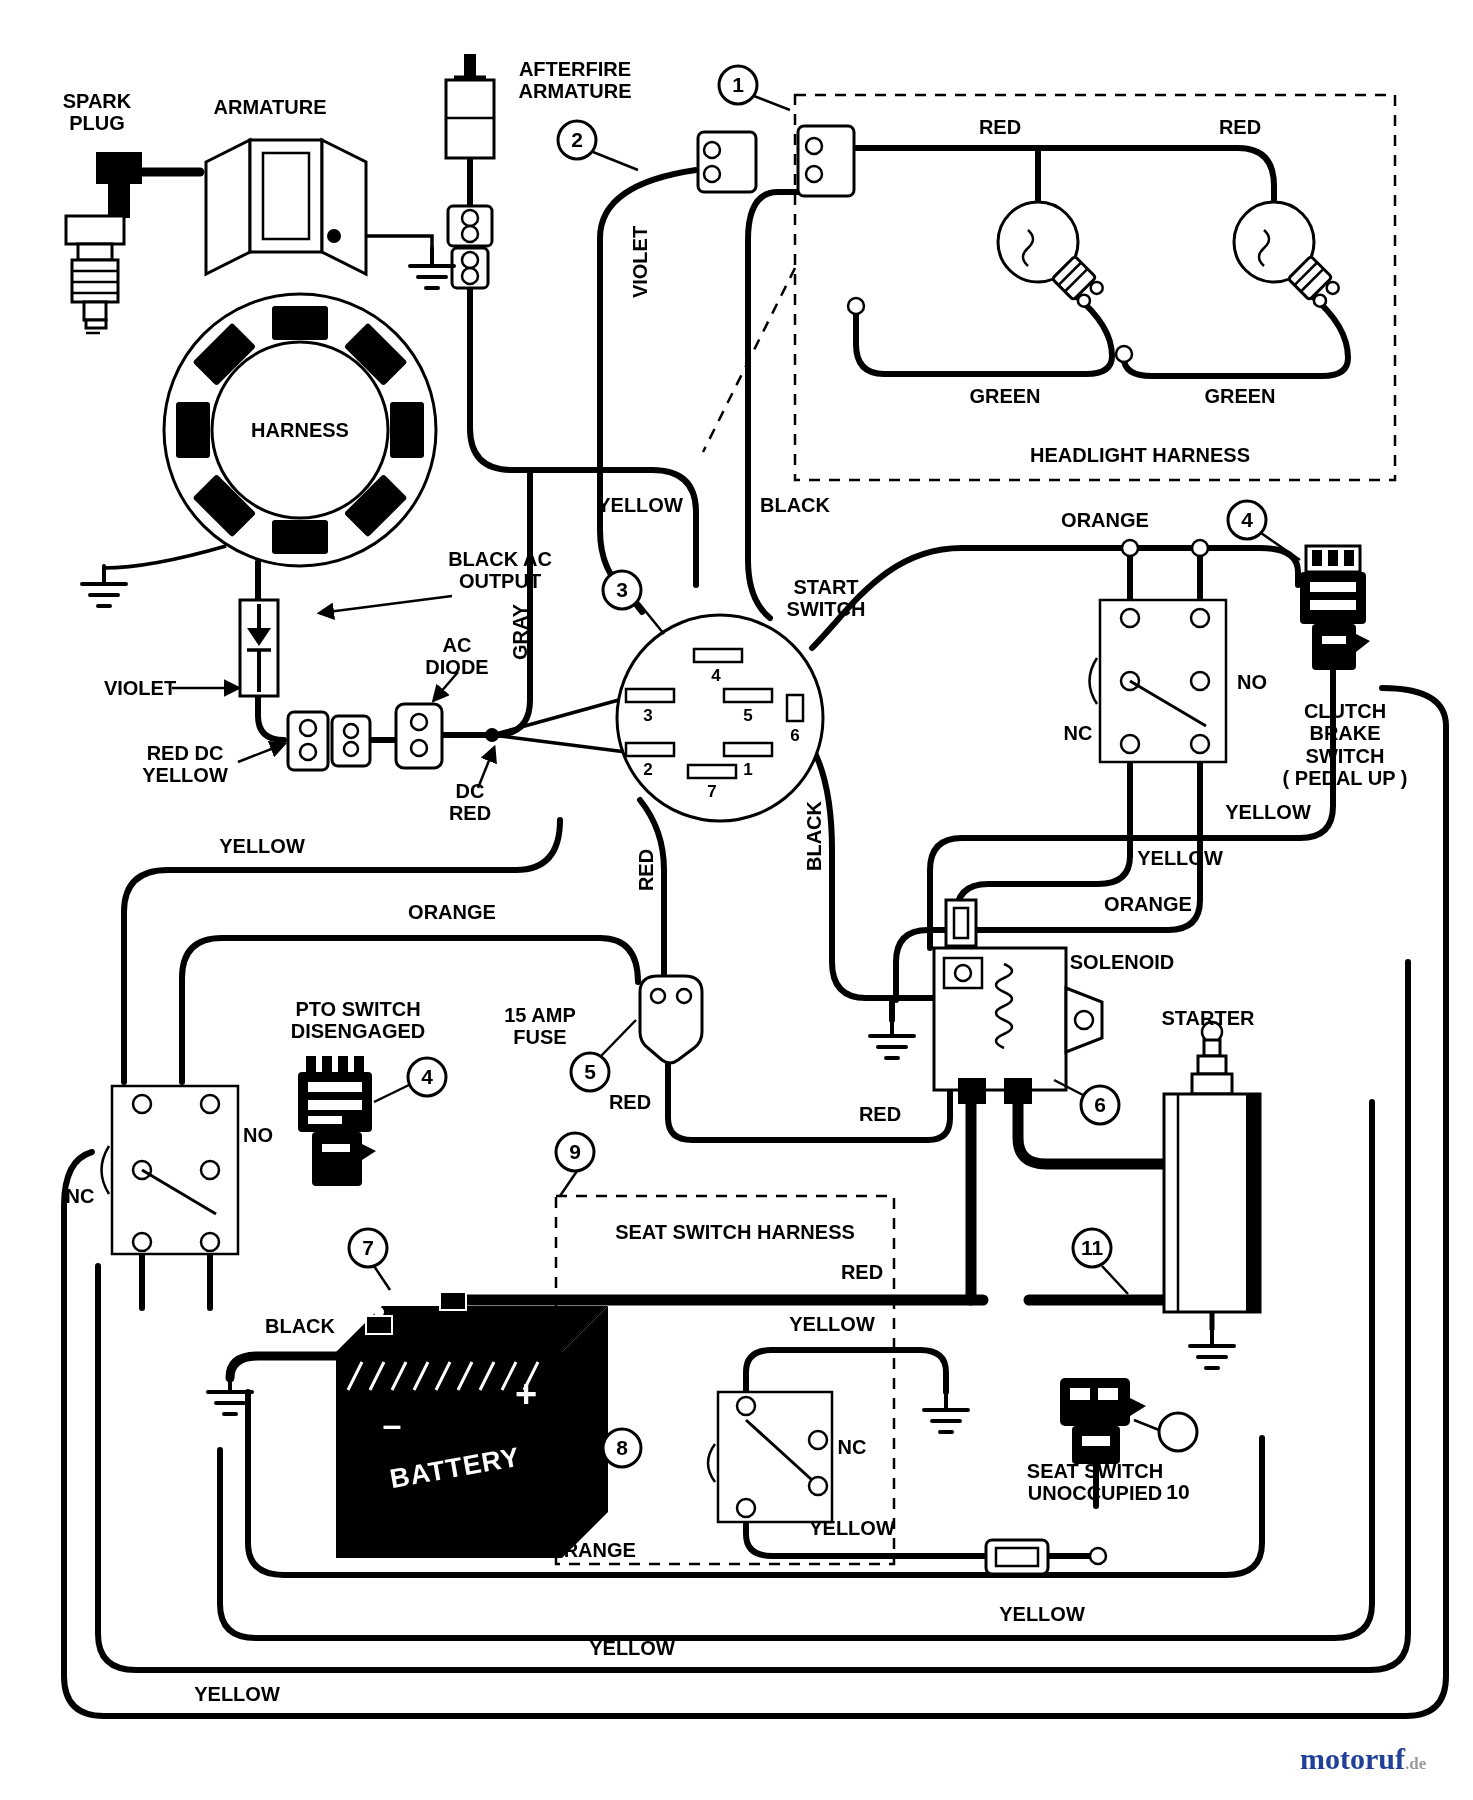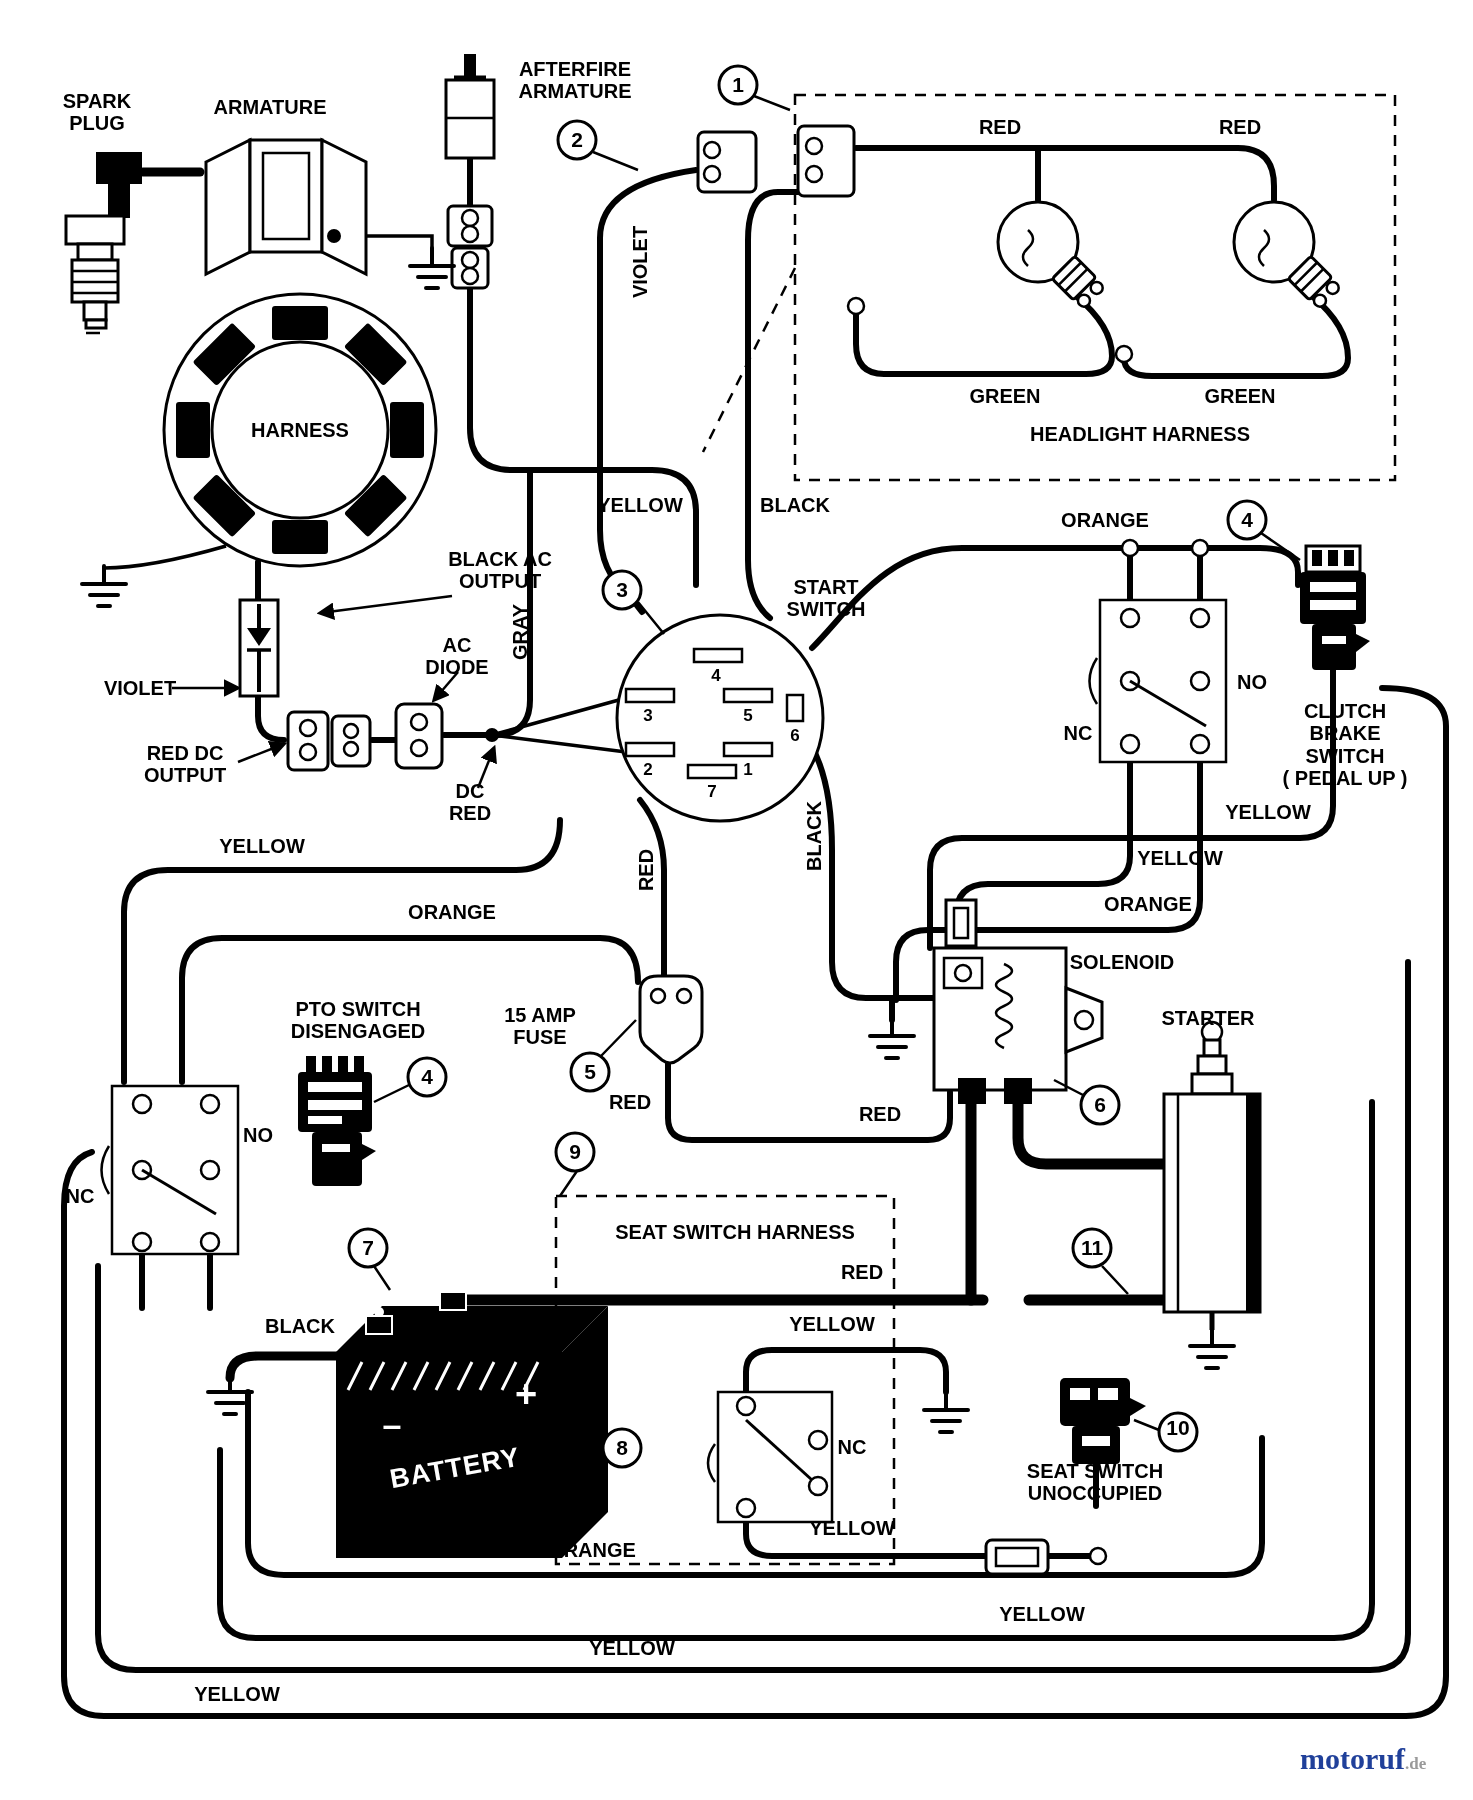--- a/index.html
+++ b/index.html
@@ -369,36 +369,36 @@
 
 <div class="lbl" style="left:97px;top:112px">SPARK
 PLUG</div>
 <div class="lbl" style="left:270px;top:107px">ARMATURE</div>
 <div class="lbl" style="left:575px;top:80px">AFTERFIRE
 ARMATURE</div>
 <div class="lbl" style="left:1000px;top:127px">RED</div>
 <div class="lbl" style="left:1240px;top:127px">RED</div>
 <div class="lbl" style="left:1005px;top:396px">GREEN</div>
 <div class="lbl" style="left:1240px;top:396px">GREEN</div>
-<div class="lbl" style="left:1140px;top:434px">HEADLIGHT HARNESS</div>
+<div class="lbl" style="left:1140px;top:455px">HEADLIGHT HARNESS</div>
 <div class="lbl rot" style="left:640px;top:262px">VIOLET</div>
 <div class="lbl" style="left:300px;top:430px">HARNESS</div>
 <div class="lbl" style="left:640px;top:505px">YELLOW</div>
 <div class="lbl" style="left:795px;top:505px">BLACK</div>
 <div class="lbl" style="left:1105px;top:520px">ORANGE</div>
 <div class="lbl" style="left:500px;top:570px">BLACK AC
 OUTPUT</div>
 <div class="lbl" style="left:826px;top:598px">START
 SWITCH</div>
 <div class="lbl" style="left:457px;top:656px">AC
 DIODE</div>
 <div class="lbl rot" style="left:520px;top:632px">GRAY</div>
 <div class="lbl" style="left:140px;top:688px">VIOLET</div>
 <div class="lbl" style="left:185px;top:764px">RED DC
-OUTPUT</div>
+YELLOW</div>
 <div class="lbl" style="left:470px;top:802px">DC
 RED</div>
 <div class="lbl" style="left:1252px;top:682px">NO</div>
 <div class="lbl" style="left:1078px;top:733px">NC</div>
 <div class="lbl" style="left:1345px;top:745px">CLUTCH
 BRAKE
 SWITCH
 ( PEDAL UP )</div>
 <div class="lbl" style="left:1268px;top:812px">YELLOW</div>
 <div class="lbl" style="left:1180px;top:858px">YELLOW</div>
@@ -444,20 +444,20 @@
 <div class="co" style="left:738px;top:85px">1</div>
 <div class="co" style="left:577px;top:140px">2</div>
 <div class="co" style="left:622px;top:590px">3</div>
 <div class="co" style="left:1247px;top:520px">4</div>
 <div class="co" style="left:427px;top:1077px">4</div>
 <div class="co" style="left:590px;top:1072px">5</div>
 <div class="co" style="left:1100px;top:1105px">6</div>
 <div class="co" style="left:368px;top:1248px">7</div>
 <div class="co" style="left:622px;top:1448px">8</div>
 <div class="co" style="left:575px;top:1152px">9</div>
-<div class="co" style="left:1178px;top:1428px">10</div>
+<div class="co" style="left:1178px;top:1492px">10</div>
 <div class="co" style="left:1092px;top:1248px">11</div>
 
 <div class="wm">
   <span class="bb">motoruf</span><span class="dd">.de</span>
 </div>
 
 </div>
 
 </body></html>

